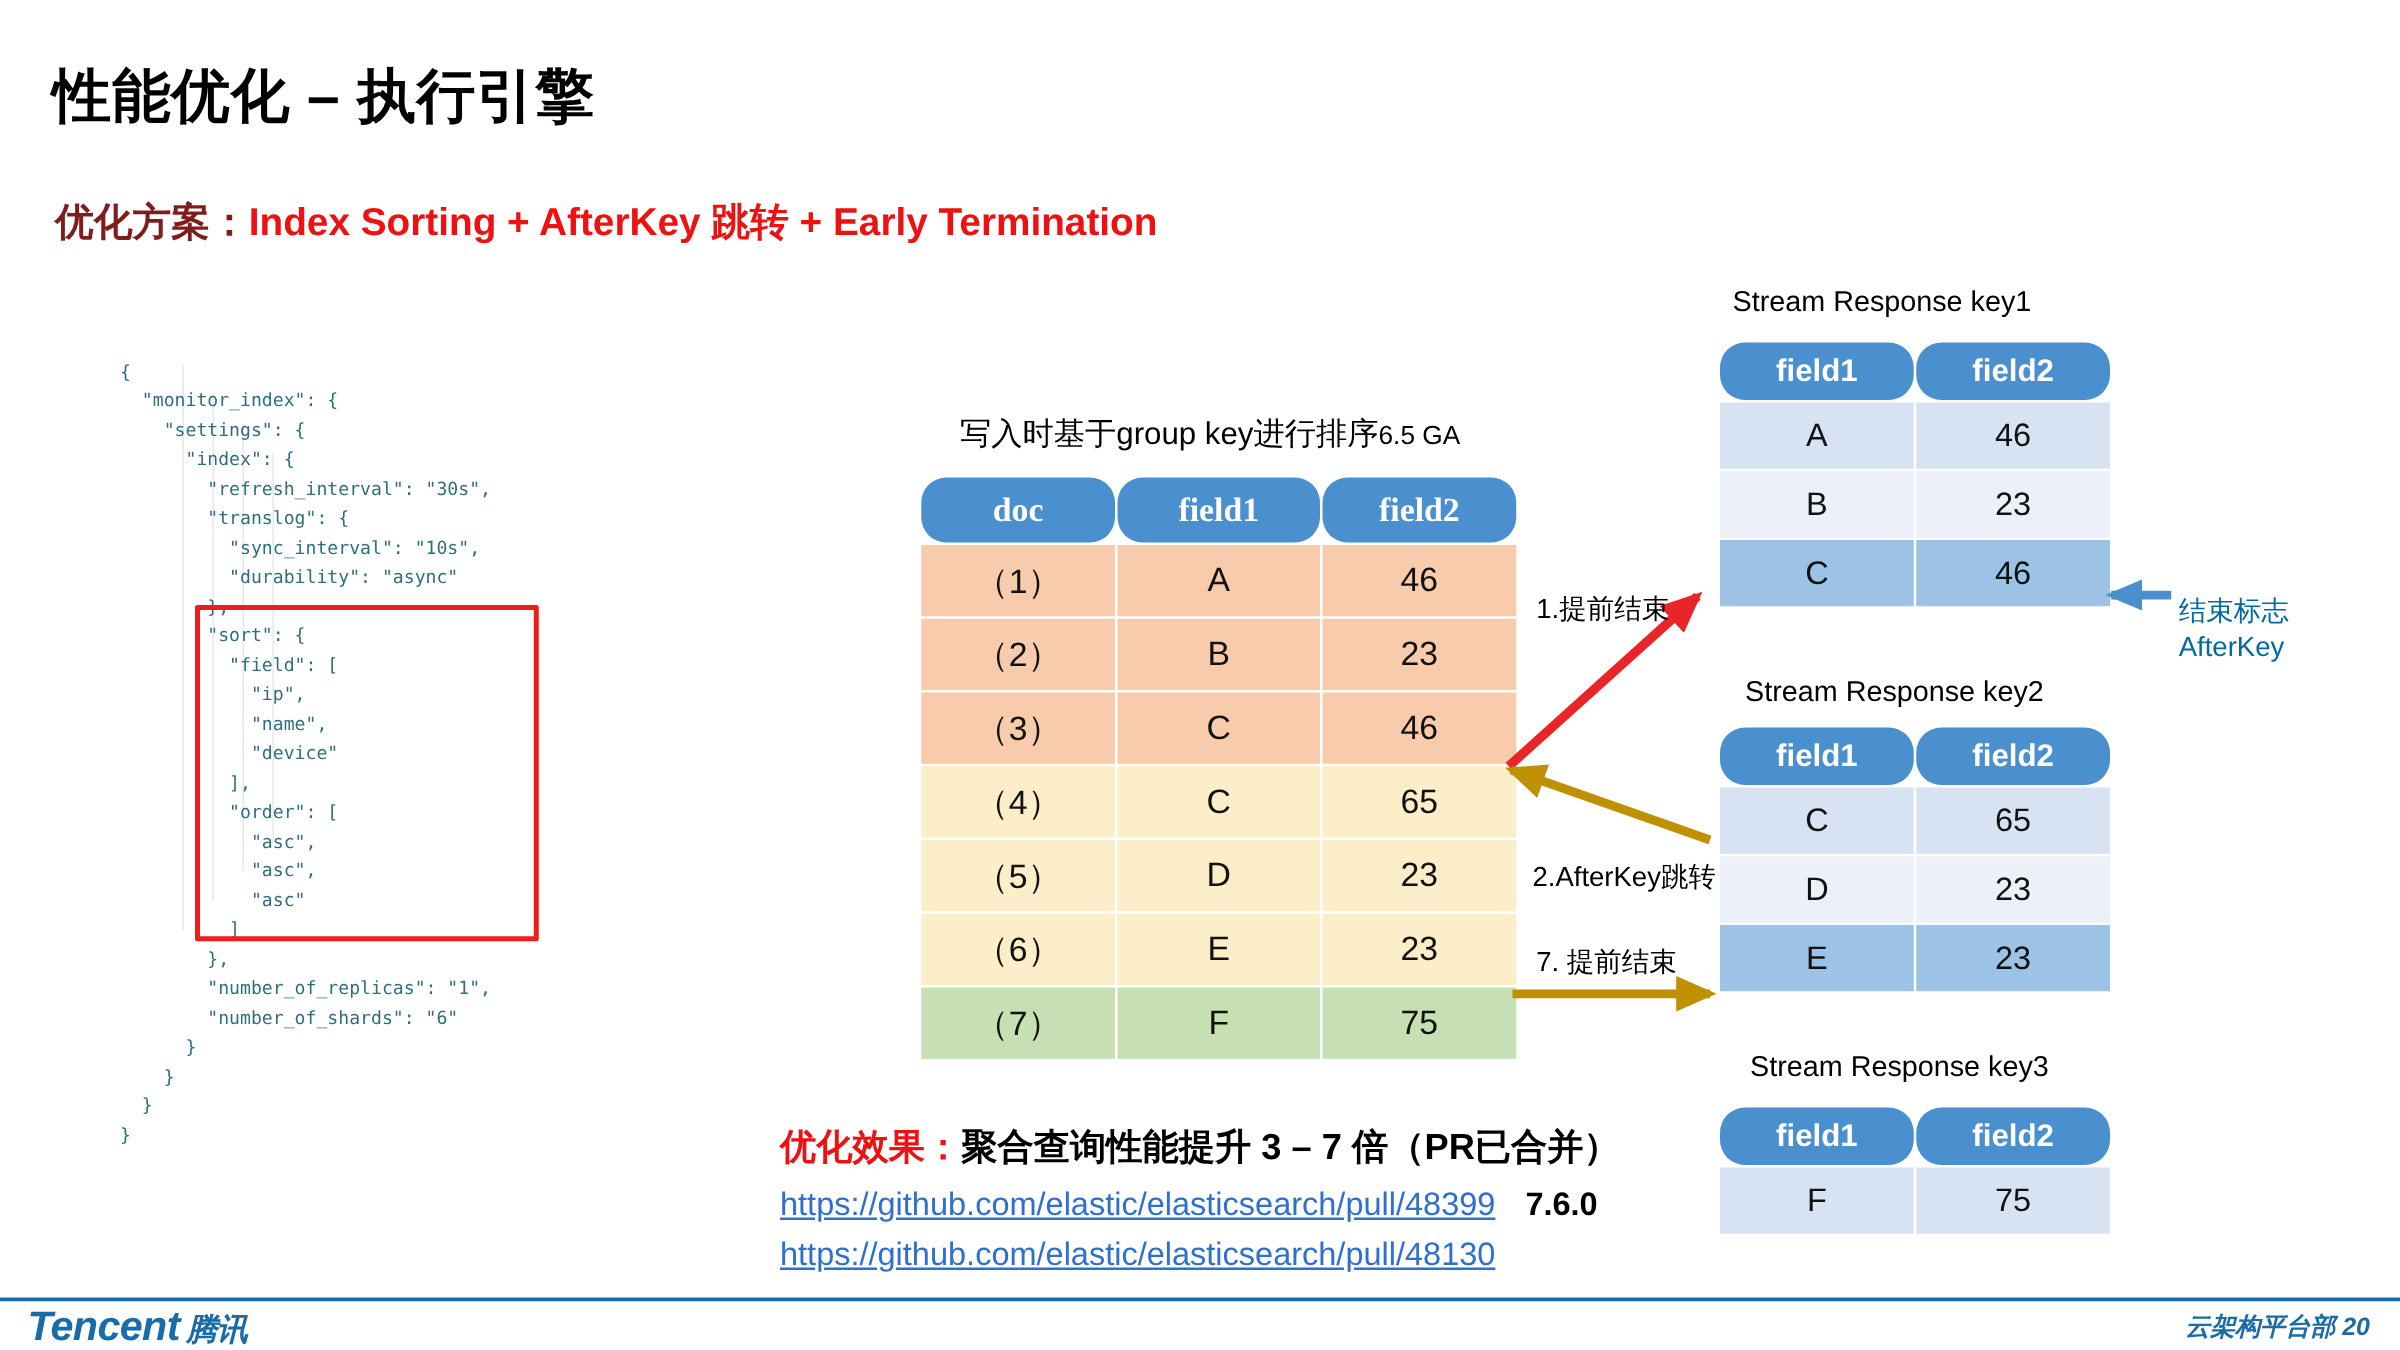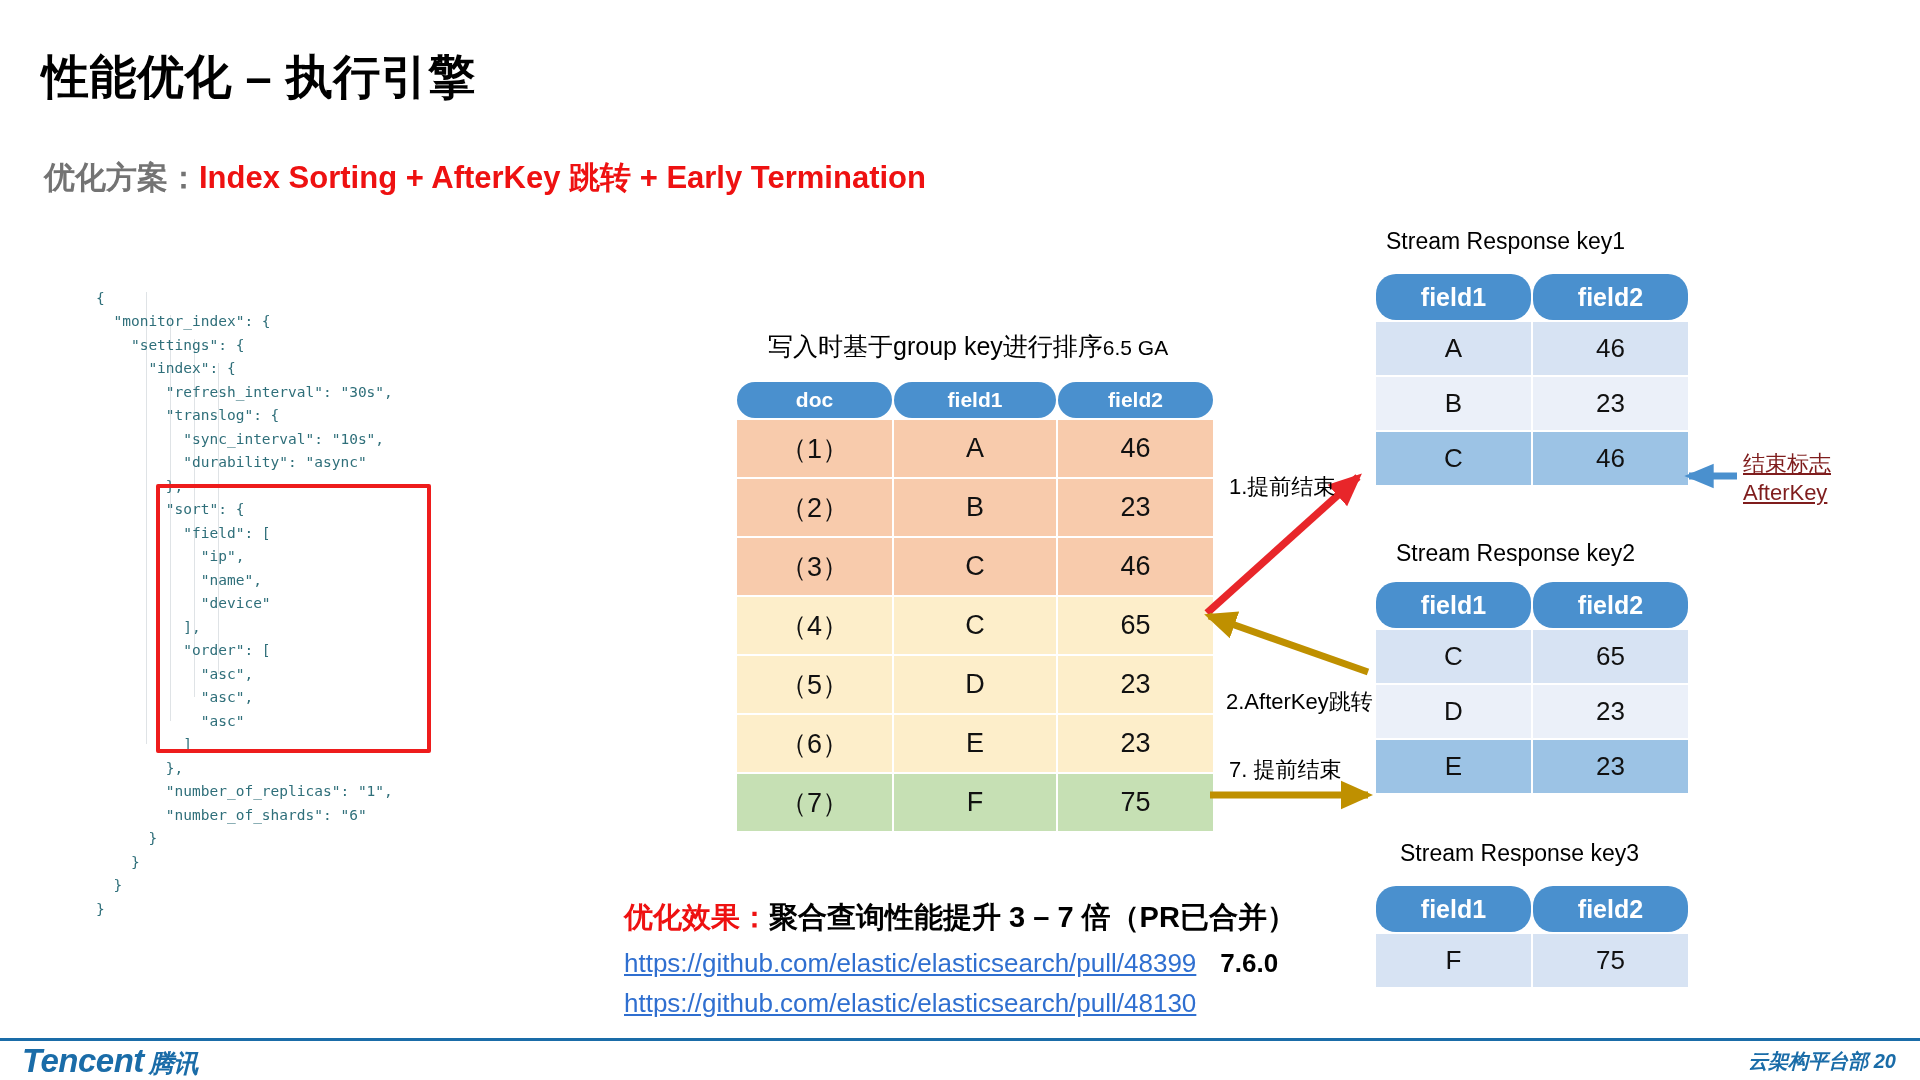--- a/index.html
+++ b/index.html
@@ -28,21 +28,21 @@
     white-space: nowrap;
   }
   #subtitle-row {
     position: absolute;
     left: 44px;
     top: 157px;
     font-size: 31px;
     font-weight: bold;
     white-space: nowrap;
   }
-  #subtitle-row .lbl { color: #737373; text-align: center; }
+  #subtitle-row .lbl { color: #7f1d1d; text-align: center; }
   #subtitle-row .val { color: #ee1111; }
 
   
   #json-code {
     position: absolute;
     left: 96px;
     top: 272px;
     font-family: "DejaVu Sans Mono", "Liberation Mono", monospace;
     font-size: 14.5px;
     line-height: 23.5px;
@@ -95,21 +95,21 @@
     left: 768px;
     top: 330px;
     font-size: 25px;
     white-space: nowrap;
   }
   #main-table-caption .small { font-size: 21px; }
   #main-table {
     left: 735px;
     top: 380px;
   }
-  #main-table th { height: 36px; font-size: 21px; }
+  #main-table th { height: 52px; font-size: 27px; font-family: Liberation Serif, serif; }
   #main-table td { height: 57px; font-size: 27px; }
   #main-table col.c-doc    { width: 155px; }
   #main-table col.c-f1     { width: 162px; }
   #main-table col.c-f2     { width: 155px; }
   .row-peach td { background: #f8cbac; }
   .row-cream td { background: #fdeeca; }
   .row-green td { background: #c6e0b4; }
 
   
   .stream-caption {
@@ -138,26 +138,25 @@
     font-size: 22px;
     white-space: nowrap;
     color: #000000;
   }
   #anno-1 { left: 1229px; top: 472px; }
   #anno-2 { left: 1226px; top: 687px; }
   #anno-3 { left: 1229px; top: 755px; }
   #anno-afterkey {
     position: absolute;
     left: 1743px;
-    top: 449px;
+    top: 474px;
     font-size: 22px;
     line-height: 29px;
     white-space: nowrap;
-    color: #7f1d1d;
-    text-decoration: underline;
+    color: #0369a1;
   }
   #arrows-svg {
     position: absolute;
     left: 0; top: 0;
     width: 1920px; height: 1080px;
     pointer-events: none;
   }
 
   
   #result-line {

